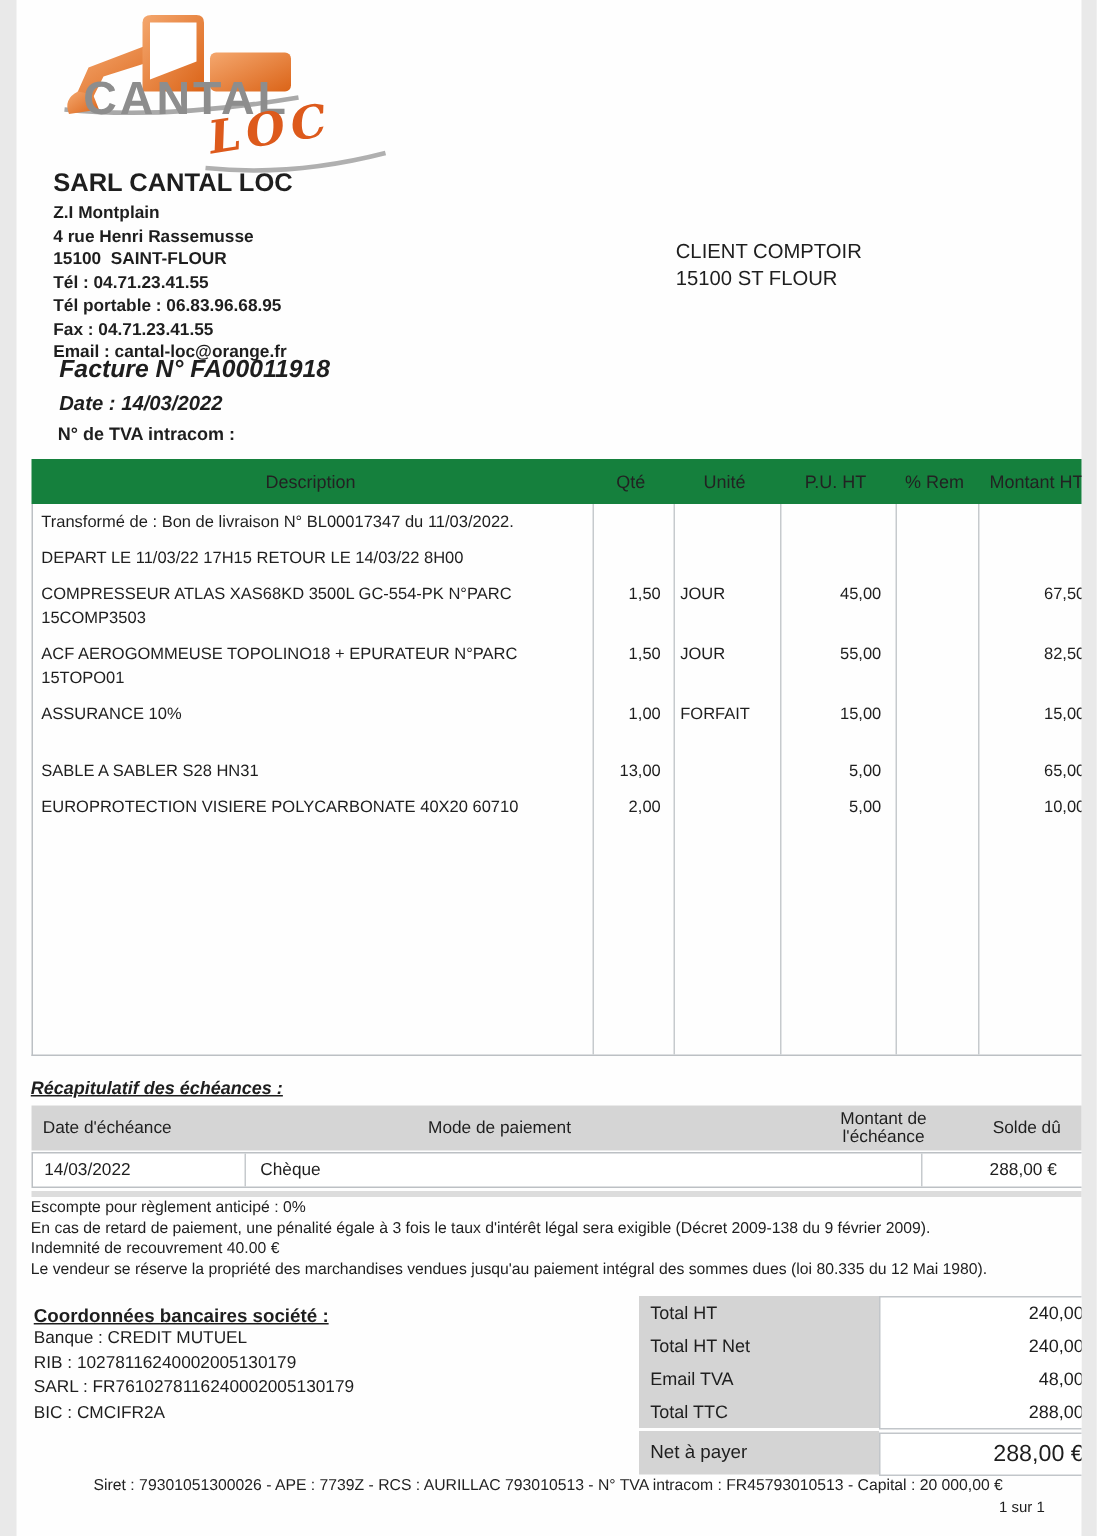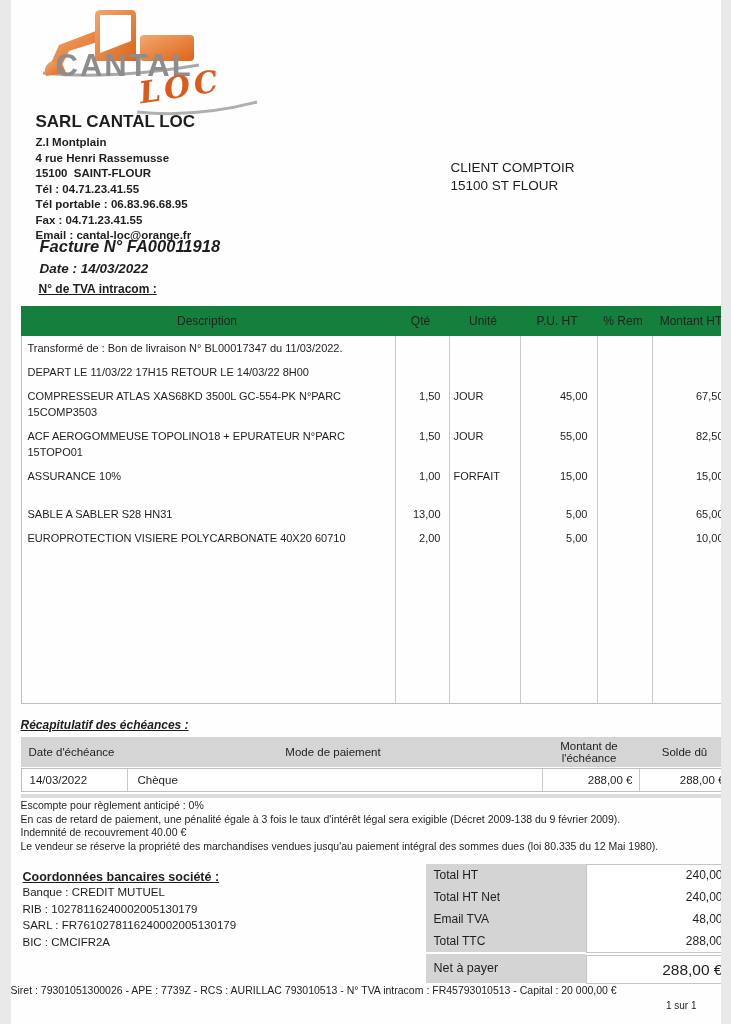--- a/index.html
+++ b/index.html
@@ -21,21 +21,21 @@
     letter-spacing:4px; transform:rotate(-9deg); line-height:30px;
   }
   .logo-loc-swoosh { position:absolute; left:96px; top:96px; width:124px; height:18px; }
   
   .company-name { position:absolute; left:25px; top:112px; font-size:17px; font-weight:bold; }
   .company-lines { position:absolute; left:25px; top:135px; font-size:11.5px; font-weight:bold; line-height:15.5px; }
   .client { position:absolute; left:440px; top:159px; font-size:13.5px; line-height:17.5px; }
   
   .facture-no { position:absolute; left:29px; top:237px; font-size:16.5px; font-weight:bold; font-style:italic; }
   .facture-date { position:absolute; left:29px; top:261px; font-size:13.5px; font-weight:bold; font-style:italic; }
-  .tva-label { position:absolute; left:28px; top:282px; font-size:12px; font-weight:bold; text-decoration:underline; }
+  .tva-label { position:absolute; left:28px; top:282px; font-size:12px; font-weight:bold; }
   
   .items { position:absolute; left:10px; top:306px; width:711px; }
   .items-header {
     height:30px; background:#15803d; display:grid;
     grid-template-columns:373px 54px 71px 77px 55px 81px;
     align-items:center; font-size:12px; color:#222;
   }
   .items-header > div { text-align:center; }
   .items-body { position:relative; height:368px; border:1px solid #bcc0c4; border-top:none; box-sizing:border-box; }
   .vline { position:absolute; top:0; bottom:0; width:1px; background:#c6cacd; }
@@ -57,21 +57,21 @@
   .sched-header {
     height:30px; background:#d5d5d5; display:grid;
     grid-template-columns:105px 415px 97px 94px; align-items:center; font-size:11.5px;
   }
   .sched-header .h-date { padding-left:8px; }
   .sched-header .h-mode, .sched-header .h-montant, .sched-header .h-solde { text-align:center; }
   .sched-header .h-montant { line-height:12.5px; }
   .sched-row {
     height:24px; display:grid; grid-template-columns:105px 415px 97px 94px;
     align-items:center; font-size:11.5px; background:#fff;
-    border:1px solid #bcc0c4; box-sizing:border-box; margin-top:1px;
+    border:1px solid #bcc0c4; box-sizing:border-box; margin-top:1px;gap:36px;
   }
   .sched-row .c-date { padding-left:8px; }
   .sched-row .c-mode { padding-left:10px; border-left:1px solid #c6cacd; height:100%; display:flex; align-items:center; box-sizing:border-box; }
   .sched-row .c-montant { text-align:right; padding-right:6px; border-left:1px solid #c6cacd; height:100%; line-height:22px; box-sizing:border-box; }
   .sched-row .c-solde { text-align:right; padding-right:8px; border-left:1px solid #c6cacd; height:100%; line-height:22px; box-sizing:border-box; }
   .sched-shadow { height:4px; background:#dcdcdc; margin-top:2px; }
   
   .terms { position:absolute; left:10px; top:799px; font-size:10.5px; line-height:13.6px; }
   
   .bank { position:absolute; left:12px; top:870px; }
@@ -82,21 +82,21 @@
   .totals { position:absolute; left:415px; top:864px; width:306px; display:grid; grid-template-columns:160px 146px; }
   .t-labels { }
   .t-label { background:#d4d4d4; height:22px; line-height:22px; font-size:12px; padding-left:8px; box-sizing:border-box; }
   .t-label.net { height:29px; line-height:29px; font-size:12.5px; margin-top:2px; }
   .t-valbox { border:1px solid #c2c6ca; box-sizing:border-box; background:#fff; }
   .t-val { height:22px; line-height:22px; font-size:12px; text-align:right; padding-right:8px; }
   .t-valbox.first .t-val:first-child { height:21px; line-height:21px; }
   .t-netbox { border:1px solid #c2c6ca; box-sizing:border-box; background:#fff; margin-top:2px; }
   .t-net { height:27px; line-height:27px; font-size:15.5px; text-align:right; padding-right:8px; }
   
-  .footer-legal { position:absolute; left:0; right:0; top:984px; font-size:10.5px; color:#222; }
+  .footer-legal { position:absolute; left:0; right:0; top:984px; text-align:center; font-size:10.5px; color:#222; }
   .page-num { position:absolute; right:24px; top:1000px; font-size:10px; }
 </style>
 </head>
 <body>
 
 <div class="page">
 
   <div class="logo">
     <svg class="logo-excavator" viewBox="0 0 168 74">
       <defs>

